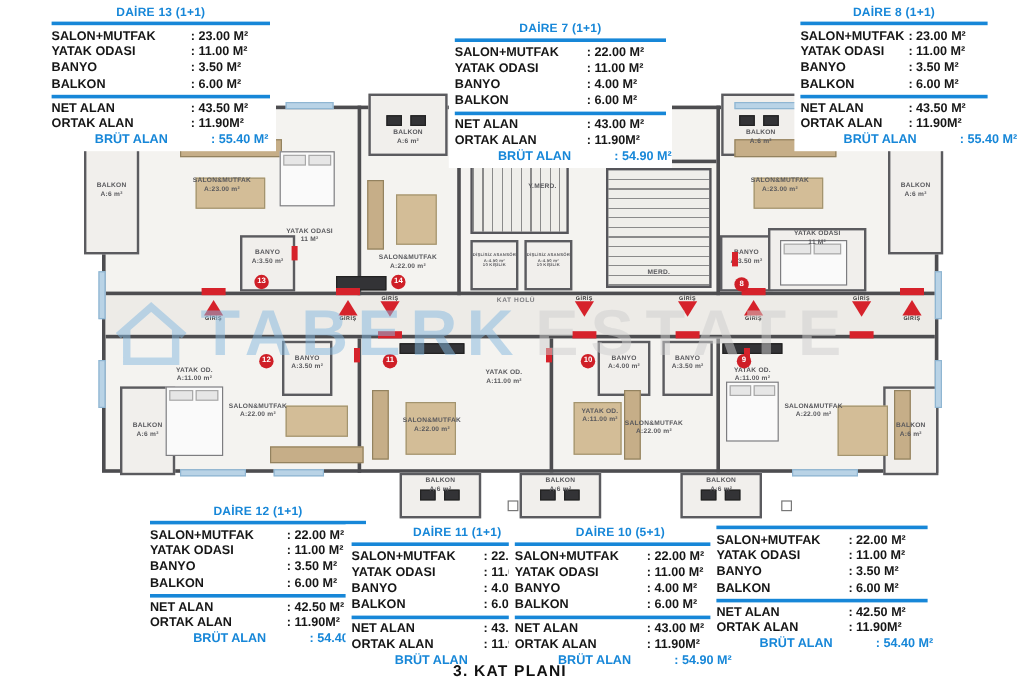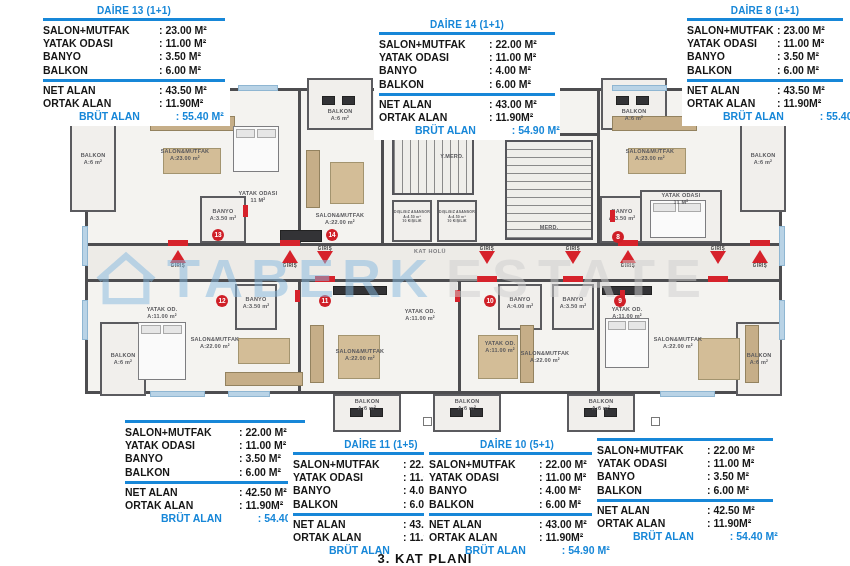--- a/index.html
+++ b/index.html
@@ -370,21 +370,21 @@
     <div class="ut-row">
       <span class="lbl">ORTAK ALAN</span>
       <span class="val">: 11.90M²</span>
     </div>
     <div class="ut-row accent">
       <span class="lbl">BRÜT ALAN</span>
       <span class="val">: 55.40 M²</span>
     </div>
   </div>
 <div class="unit-table" style="left:374px;top:17px;width:186px;">
-    <div class="ut-title">DAİRE 14 (1+1)</div>
+    <div class="ut-title">DAİRE 7 (1+1)</div>
     <div class="ut-bar"></div>
     <div class="ut-row">
       <span class="lbl">SALON+MUTFAK</span>
       <span class="val">: 22.00 M²</span>
     </div>
     <div class="ut-row">
       <span class="lbl">YATAK ODASI</span>
       <span class="val">: 11.00 M²</span>
     </div>
     <div class="ut-row">
@@ -402,21 +402,21 @@
     </div>
     <div class="ut-row">
       <span class="lbl">ORTAK ALAN</span>
       <span class="val">: 11.90M²</span>
     </div>
     <div class="ut-row accent">
       <span class="lbl">BRÜT ALAN</span>
       <span class="val">: 54.90 M²</span>
     </div>
   </div>
-<div class="unit-table" style="left:682px;top:3px;width:166px;">
+<div class="unit-table" style="left:662px;top:3px;width:166px;">
     <div class="ut-title">DAİRE 8 (1+1)</div>
     <div class="ut-bar"></div>
     <div class="ut-row">
       <span class="lbl">SALON+MUTFAK</span>
       <span class="val">: 23.00 M²</span>
     </div>
     <div class="ut-row">
       <span class="lbl">YATAK ODASI</span>
       <span class="val">: 11.00 M²</span>
     </div>
@@ -436,20 +436,21 @@
     <div class="ut-row">
       <span class="lbl">ORTAK ALAN</span>
       <span class="val">: 11.90M²</span>
     </div>
     <div class="ut-row accent">
       <span class="lbl">BRÜT ALAN</span>
       <span class="val">: 55.40 M²</span>
     </div>
   </div>
 <div class="unit-table" style="left:120px;top:419px;width:190px;">
+    <div class="ut-title">DAİRE 12 (1+1)</div>
     <div class="ut-bar"></div>
     <div class="ut-row">
       <span class="lbl">SALON+MUTFAK</span>
       <span class="val">: 22.00 M²</span>
     </div>
     <div class="ut-row">
       <span class="lbl">YATAK ODASI</span>
       <span class="val">: 11.00 M²</span>
     </div>
     <div class="ut-row">
@@ -468,21 +469,21 @@
     <div class="ut-row">
       <span class="lbl">ORTAK ALAN</span>
       <span class="val">: 11.90M²</span>
     </div>
     <div class="ut-row accent">
       <span class="lbl">BRÜT ALAN</span>
       <span class="val">: 54.40 M²</span>
     </div>
   </div>
 <div class="unit-table" style="left:288px;top:437px;width:186px;">
-    <div class="ut-title">DAİRE 11 (1+5)</div>
+    <div class="ut-title">DAİRE 11 (1+1)</div>
     <div class="ut-bar"></div>
     <div class="ut-row">
       <span class="lbl">SALON+MUTFAK</span>
       <span class="val">: 22.00 M²</span>
     </div>
     <div class="ut-row">
       <span class="lbl">YATAK ODASI</span>
       <span class="val">: 11.00 M²</span>
     </div>
     <div class="ut-row">

